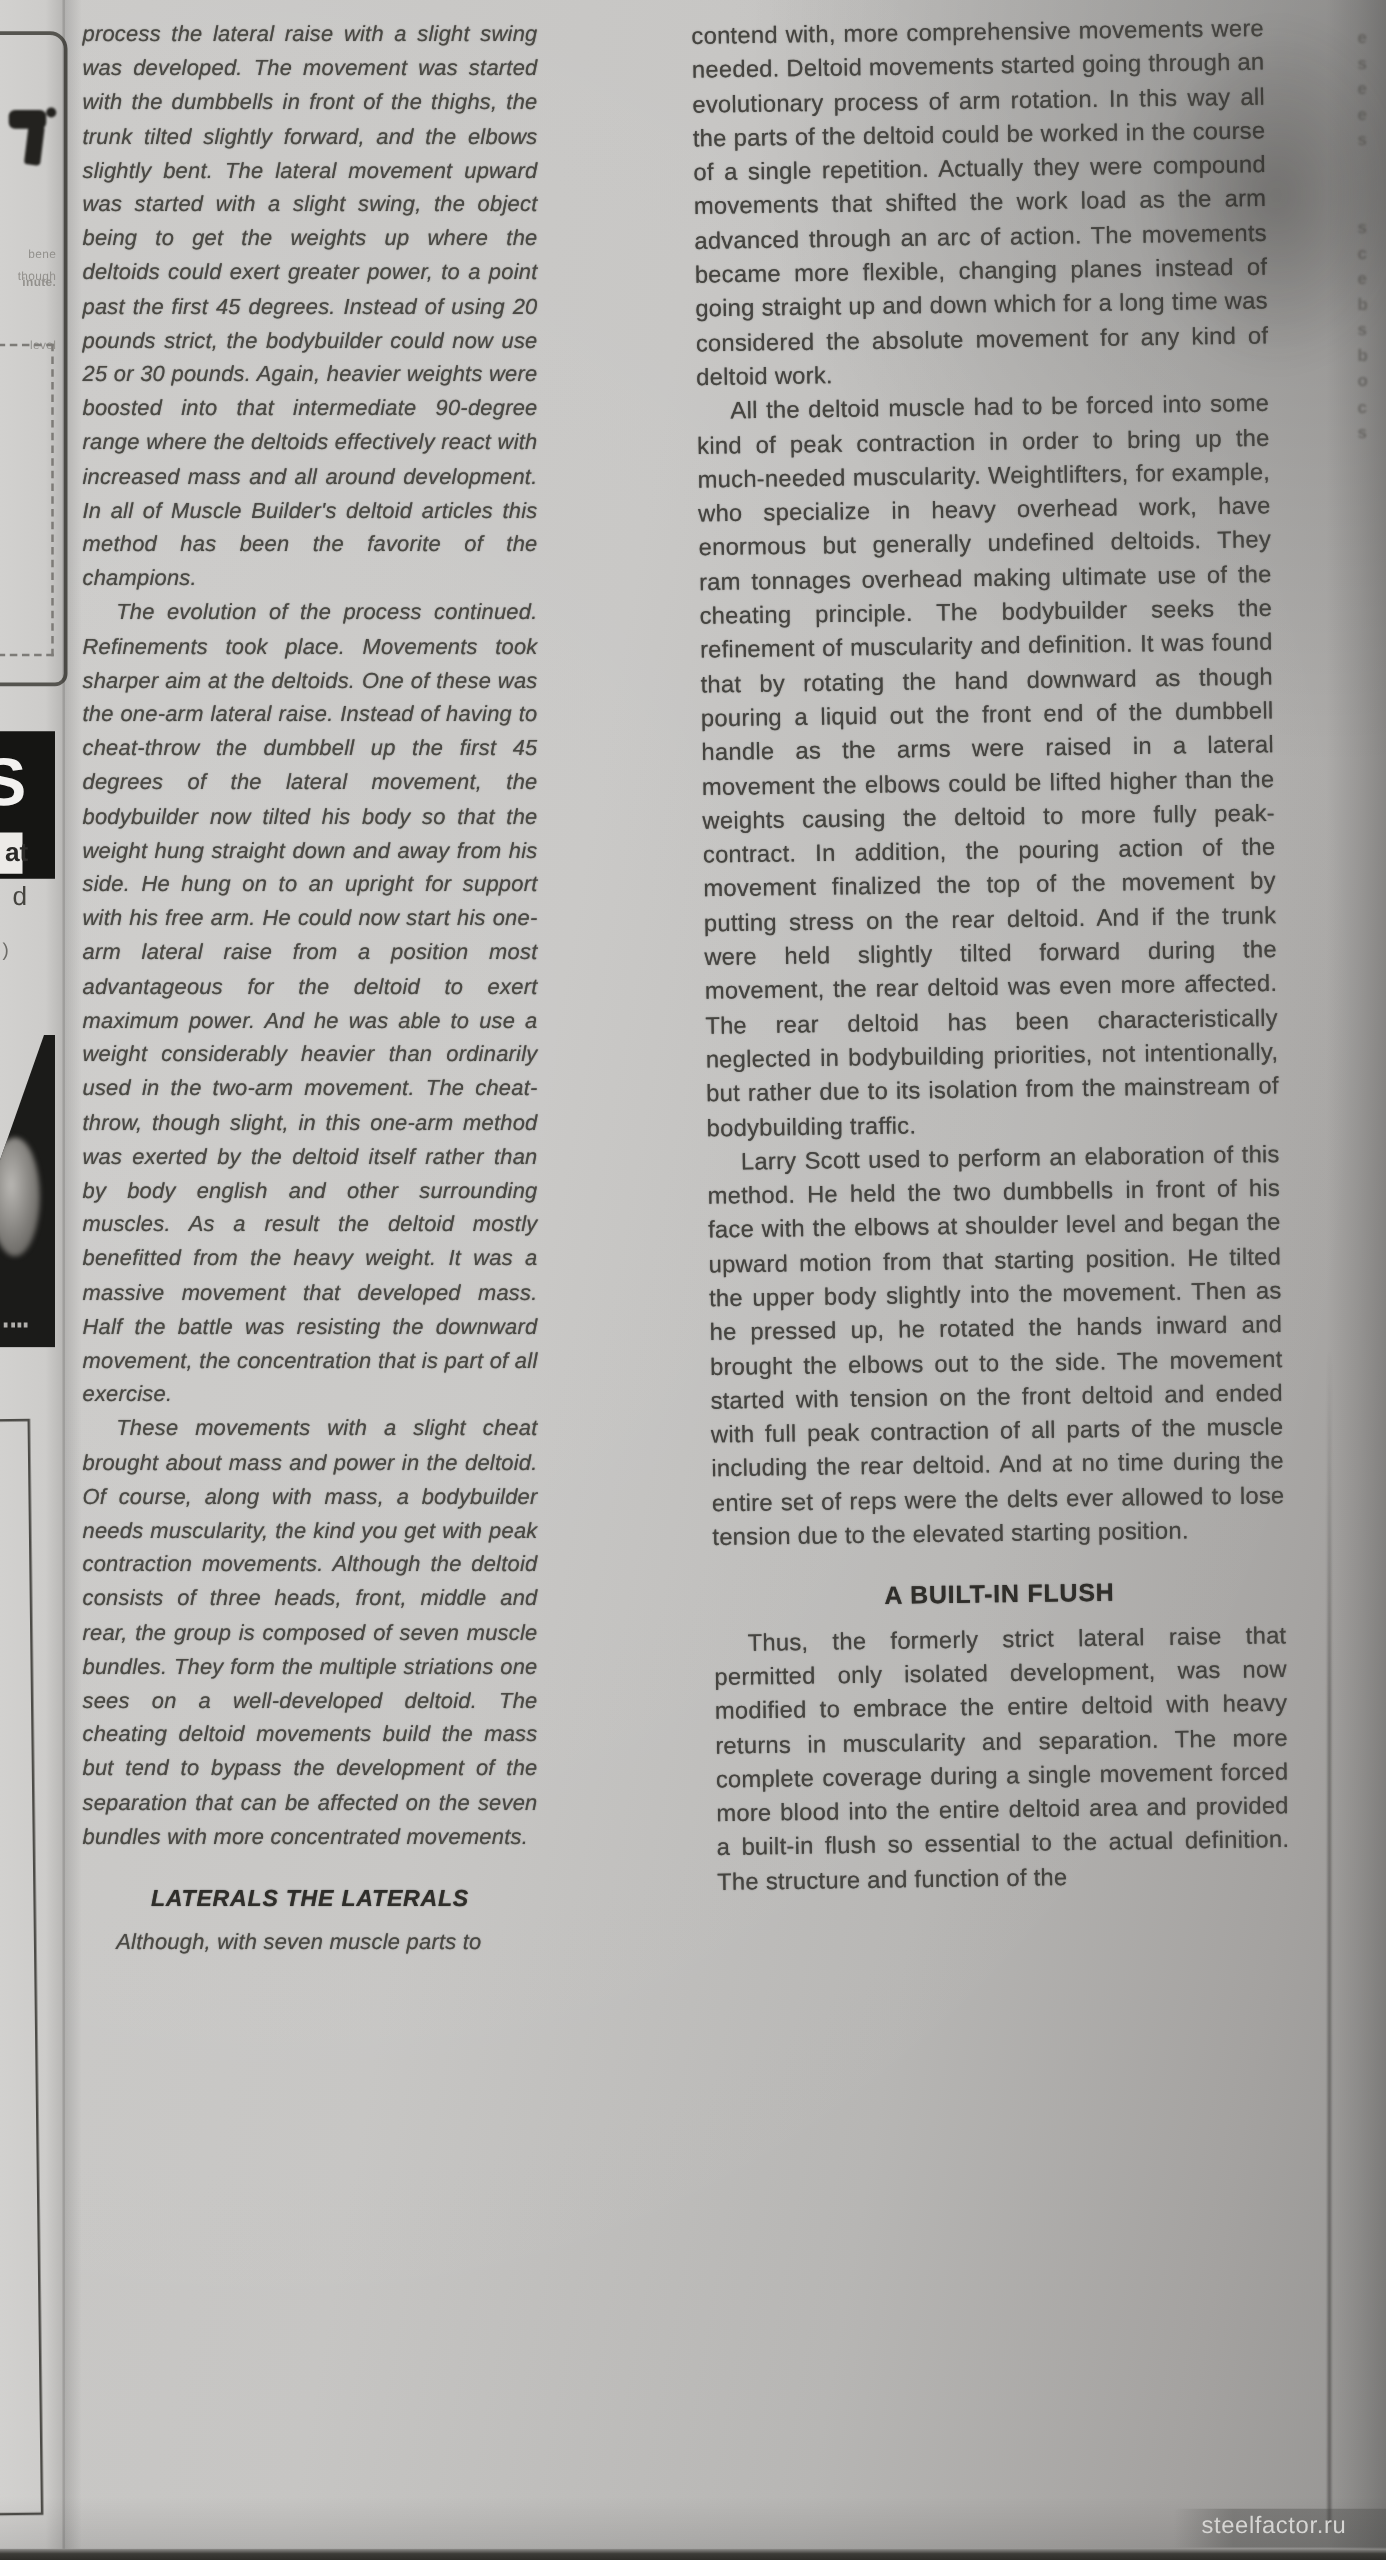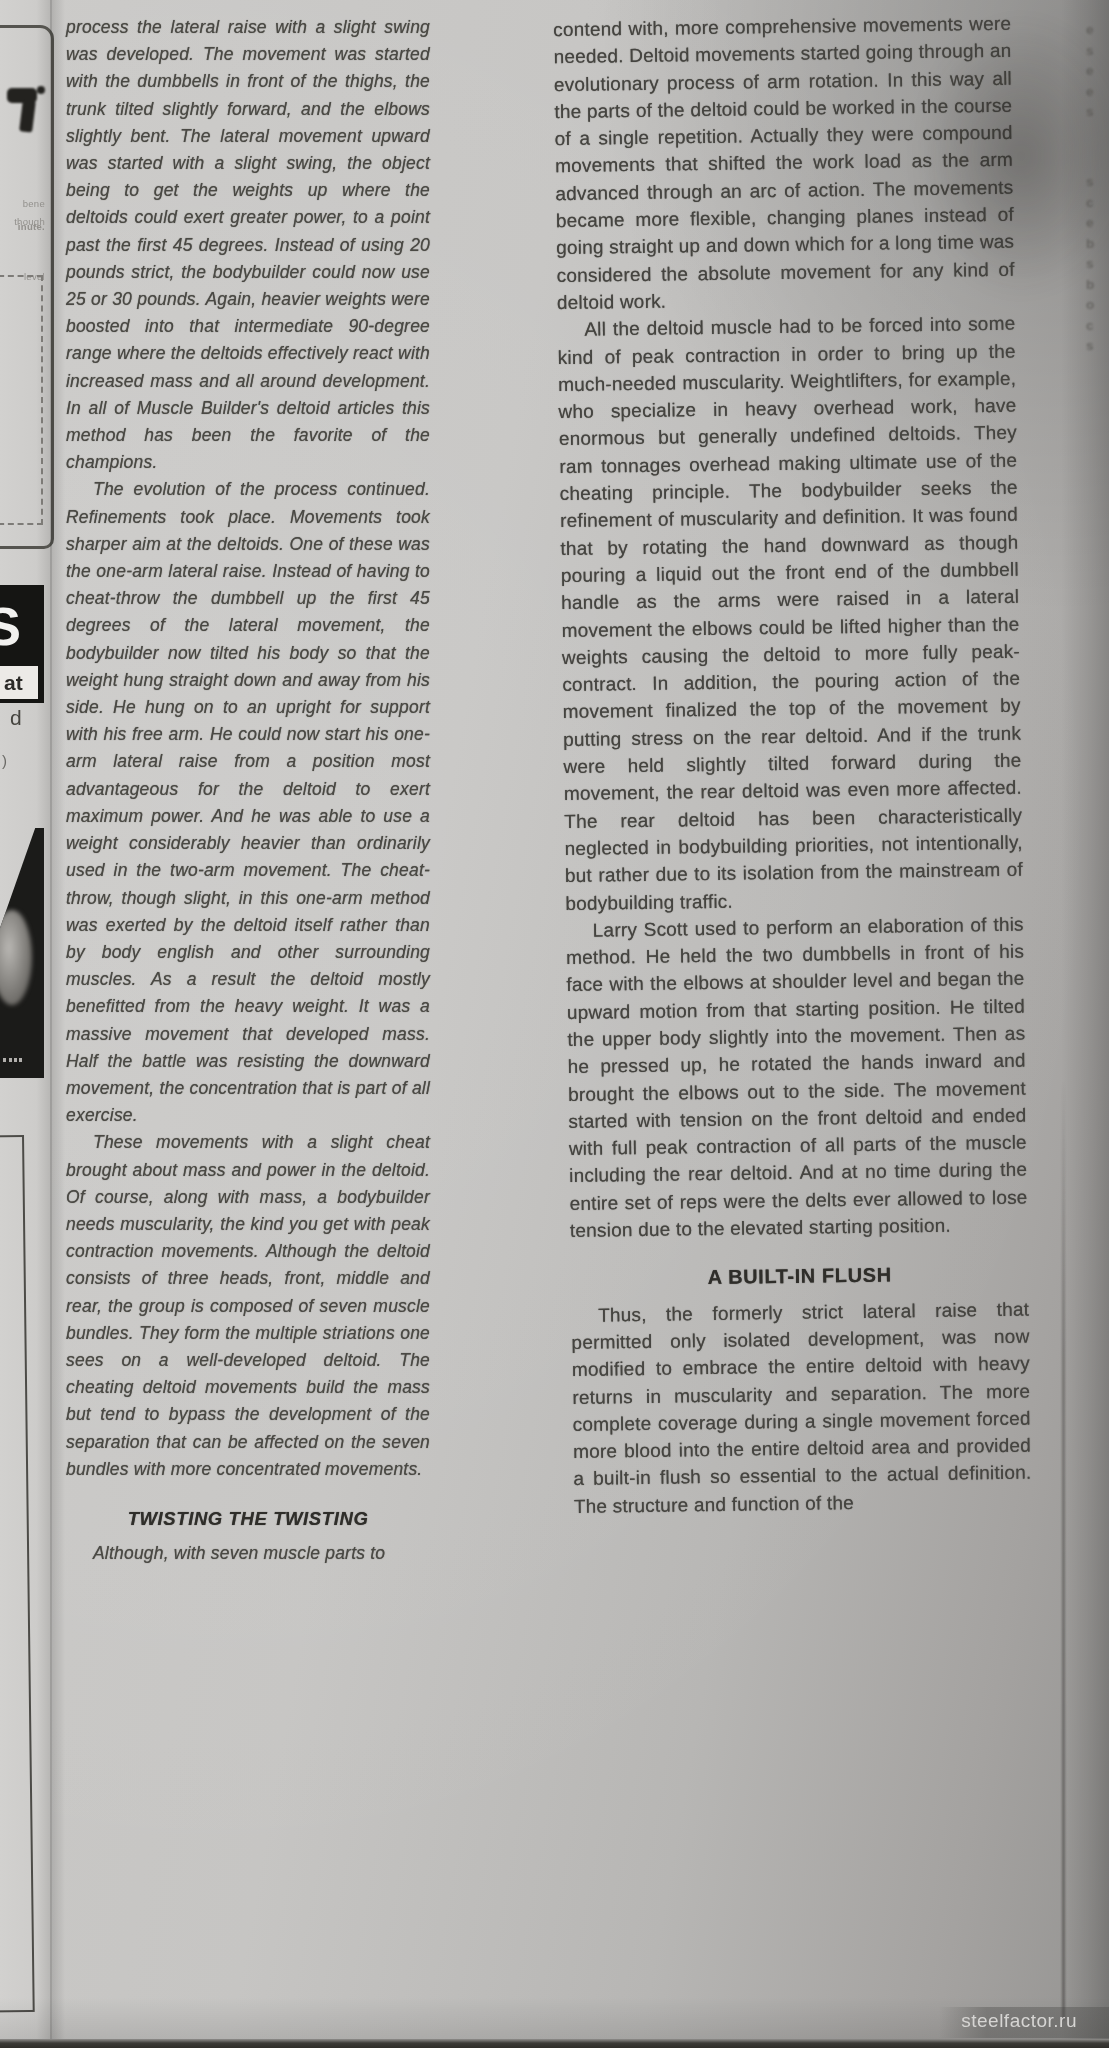--- a/index.html
+++ b/index.html
@@ -25,21 +25,21 @@
   .ad-logo .b3{left:32px;top:0;width:8px;height:8px;border-radius:50%;}
   .ad-tiny{position:absolute;right:6px;text-align:right;font-size:9.5px;color:#92908c;
     letter-spacing:0.3px;filter:blur(0.5px);white-space:nowrap;margin-top:28px;}
   .t1{top:142px;} .t2{top:160px;} .t3{top:165px;font-weight:bold;} .t4{top:215px;}
   .coupon{position:absolute;left:8px;top:247px;width:70px;height:246px;
     border:2px dashed #7d7b77;}
   .photo-block{position:absolute;left:0;top:585px;width:44px;height:118px;
     background:#151513;overflow:hidden;}
   .s-letter{position:absolute;left:-15px;top:10px;font-size:54px;font-weight:bold;
     color:#f2f1ef;filter:blur(0.6px);}
-  .at-chip{position:absolute;left:0;bottom:4px;width:38px;height:33px;background:#eceae7;
+  .at-chip{position:absolute;left:0;bottom:4px;width:18px;height:33px;background:#eceae7;
     color:#2b2a28;font-size:21px;font-weight:bold;display:flex;align-items:center;
     padding-left:4px;box-sizing:border-box;filter:blur(0.5px);}
   .frag-d{position:absolute;left:10px;top:706px;font-size:21px;color:#45443f;filter:blur(0.6px);}
   .frag-paren{position:absolute;left:2px;top:752px;font-size:15px;color:#6b6a66;filter:blur(0.6px);}
   .photo-strip{position:absolute;left:0;top:828px;width:44px;height:250px;background:#1b1b19;
     clip-path:polygon(80% 0,100% 0,100% 100%,0 100%,0 40%);}
   .photo-blob{position:absolute;left:-8px;top:82px;width:40px;height:95px;border-radius:50%;
     background:radial-gradient(ellipse at 42% 40%, #b9b7b3, #6e6c68 70%, rgba(0,0,0,0));
     filter:blur(2px);}
   .caption-specks{position:absolute;left:0;bottom:14px;height:6px;width:100%;}
@@ -116,21 +116,21 @@
       </div>
     </div>
     <div class="tall-box"></div>
   </div>
   <div class="gutter-shadow"></div>
 
   <section class="col col-left">
     <p>process the lateral raise with a slight swing was developed. The movement was started with the dumbbells in front of the thighs, the trunk tilted slightly forward, and the elbows slightly bent. The lateral movement upward was started with a slight swing, the object being to get the weights up where the deltoids could exert greater power, to a point past the first 45 degrees. Instead of using 20 pounds strict, the bodybuilder could now use 25 or 30 pounds. Again, heavier weights were boosted into that intermediate 90-degree range where the deltoids effectively react with increased mass and all around development. In all of Muscle Builder's deltoid articles this method has been the favorite of the champions.</p>
     <p class="ind">The evolution of the process continued. Refinements took place. Movements took sharper aim at the deltoids. One of these was the one-arm lateral raise. Instead of having to cheat-throw the dumbbell up the first 45 degrees of the lateral movement, the bodybuilder now tilted his body so that the weight hung straight down and away from his side. He hung on to an upright for support with his free arm. He could now start his one-arm lateral raise from a position most advantageous for the deltoid to exert maximum power. And he was able to use a weight considerably heavier than ordinarily used in the two-arm movement. The cheat-throw, though slight, in this one-arm method was exerted by the deltoid itself rather than by body english and other surrounding muscles. As a result the deltoid mostly benefitted from the heavy weight. It was a massive movement that developed mass. Half the battle was resisting the downward movement, the concentration that is part of all exercise.</p>
     <p class="ind">These movements with a slight cheat brought about mass and power in the deltoid. Of course, along with mass, a bodybuilder needs muscularity, the kind you get with peak contraction movements. Although the deltoid consists of three heads, front, middle and rear, the group is composed of seven muscle bundles. They form the multiple striations one sees on a well-developed deltoid. The cheating deltoid movements build the mass but tend to bypass the development of the separation that can be affected on the seven bundles with more concentrated movements.</p>
-    <h3>TWISTING THE TWISTING</h3>
+    <h3>LATERALS THE LATERALS</h3>
     <p class="ind">Although, with seven muscle parts to</p>
   </section>
 
   <section class="col col-right">
     <p>contend with, more comprehensive movements were needed. Deltoid movements started going through an evolutionary process of arm rotation. In this way all the parts of the deltoid could be worked in the course of a single repetition. Actually they were compound movements that shifted the work load as the arm advanced through an arc of action. The movements became more flexible, changing planes instead of going straight up and down which for a long time was considered the absolute movement for any kind of deltoid work.</p>
     <p class="ind">All the deltoid muscle had to be forced into some kind of peak contraction in order to bring up the much-needed muscularity. Weightlifters, for example, who specialize in heavy overhead work, have enormous but generally undefined deltoids. They ram tonnages overhead making ultimate use of the cheating principle. The bodybuilder seeks the refinement of muscularity and definition. It was found that by rotating the hand downward as though pouring a liquid out the front end of the dumbbell handle as the arms were raised in a lateral movement the elbows could be lifted higher than the weights causing the deltoid to more fully peak-contract. In addition, the pouring action of the movement finalized the top of the movement by putting stress on the rear deltoid. And if the trunk were held slightly tilted forward during the movement, the rear deltoid was even more affected. The rear deltoid has been characteristically neglected in bodybuilding priorities, not intentionally, but rather due to its isolation from the mainstream of bodybuilding traffic.</p>
     <p class="ind">Larry Scott used to perform an elaboration of this method. He held the two dumbbells in front of his face with the elbows at shoulder level and began the upward motion from that starting position. He tilted the upper body slightly into the movement. Then as he pressed up, he rotated the hands inward and brought the elbows out to the side. The movement started with tension on the front deltoid and ended with full peak contraction of all parts of the muscle including the rear deltoid. And at no time during the entire set of reps were the delts ever allowed to lose tension due to the elevated starting position.</p>
     <h3>A BUILT-IN FLUSH</h3>
     <p class="ind">Thus, the formerly strict lateral raise that permitted only isolated development, was now modified to embrace the entire deltoid with heavy returns in muscularity and separation. The more complete coverage during a single movement forced more blood into the entire deltoid area and provided a built-in flush so essential to the actual definition. The structure and function of the</p>
   </section>

